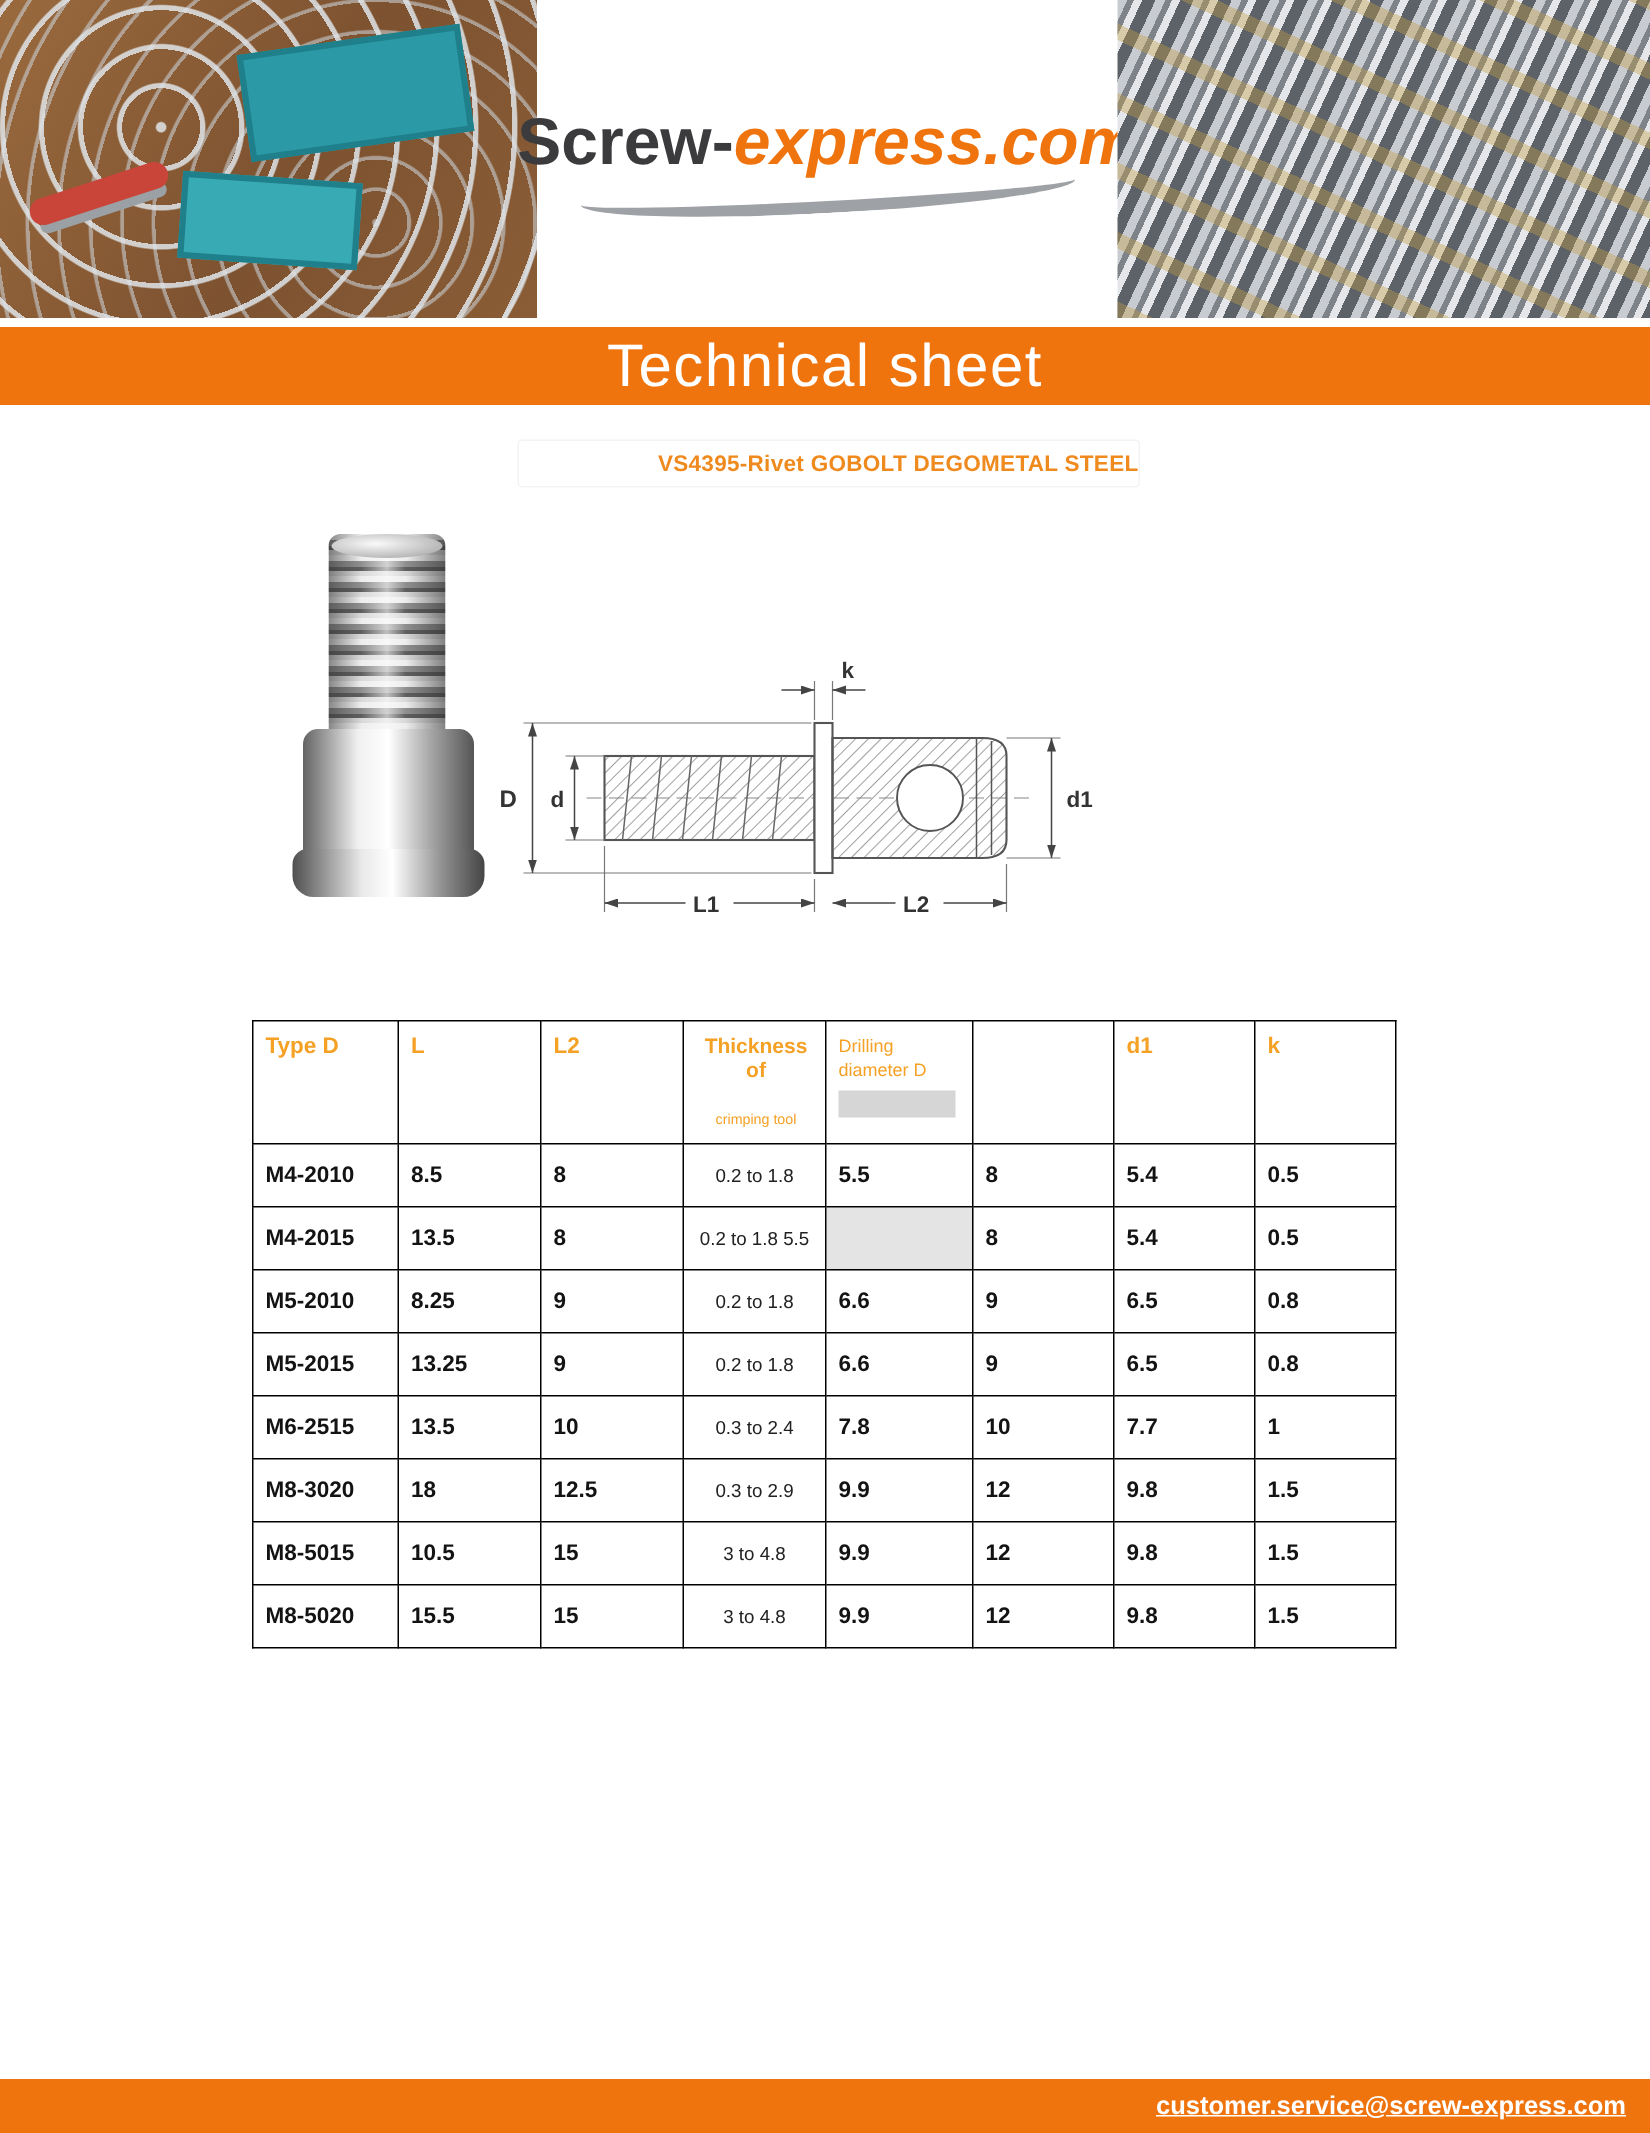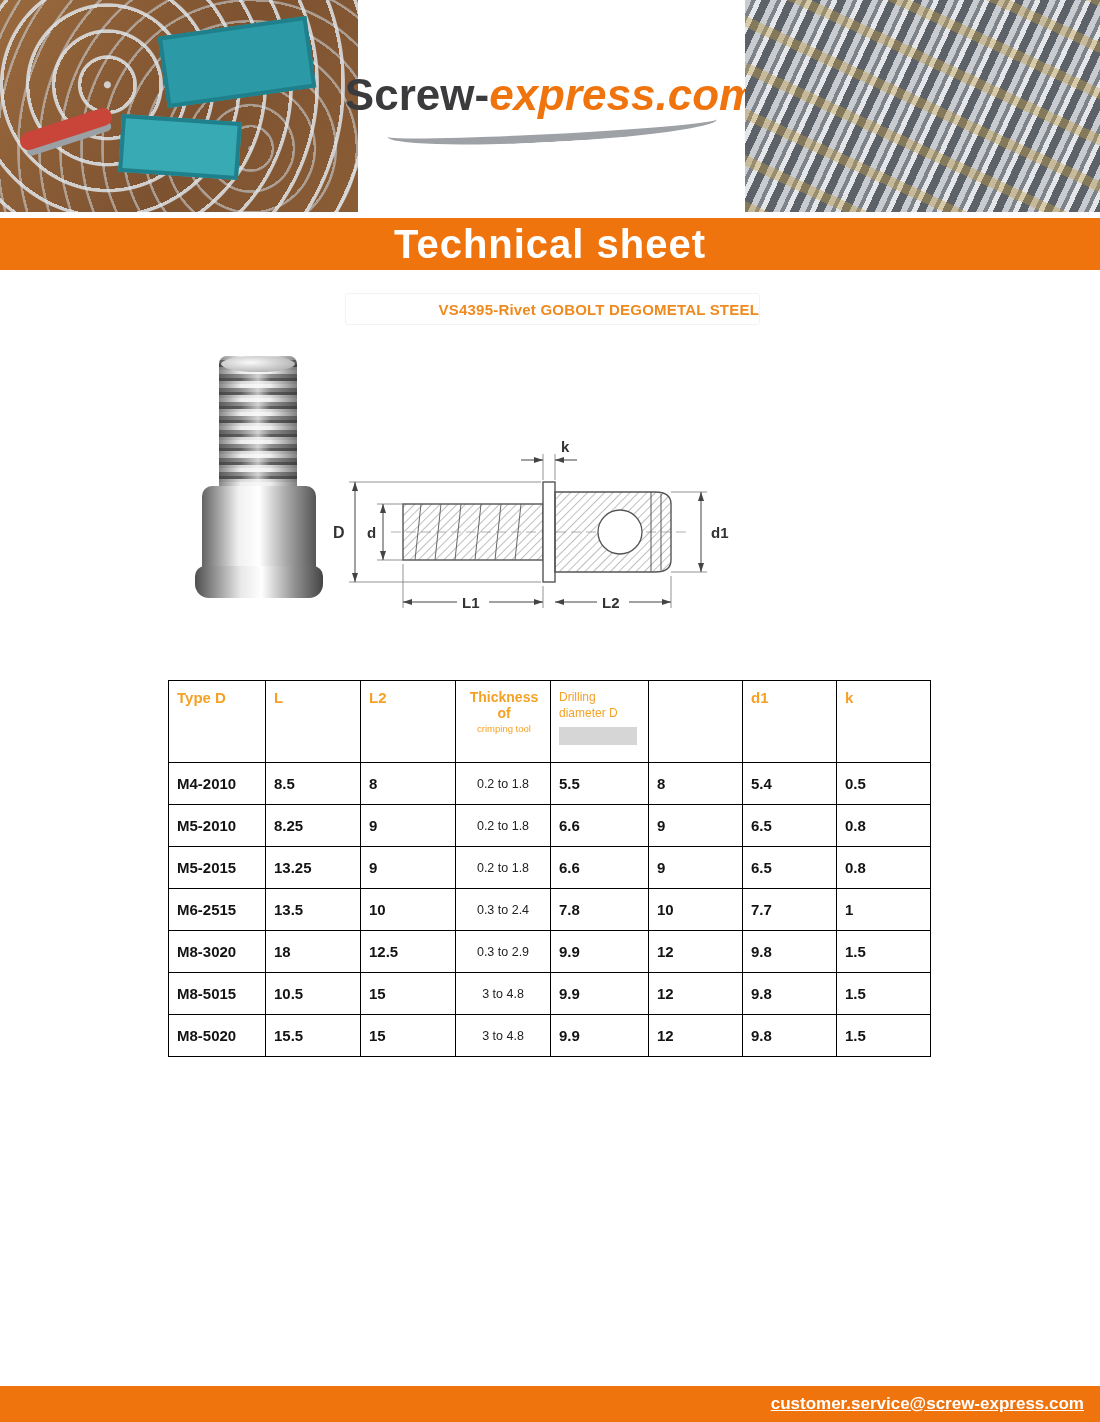--- a/index.html
+++ b/index.html
@@ -27,21 +27,21 @@
       repeating-linear-gradient(115deg, #c8cbd0 0 6px, #7e838a 6px 10px, #e4e6e9 10px 15px, #5d6269 15px 23px);
   }
   .logo-wrap { position:absolute; left:358px; top:0; width:387px; height:212px; display:flex; flex-direction:column; align-items:center; justify-content:center; background:#fff; }
   .logo-text { font-size:44px; font-weight:bold; white-space:nowrap; }
   .logo-dark { color:#3b3b3d; }
   .logo-orange { color:var(--accent,#f0740e); font-style:italic; }
   .swoosh { width:330px; height:28px; border-bottom:8px solid #8e9196; border-radius:50%; margin-top:-6px; transform:rotate(-3deg); opacity:.85; }
 
   
   .banner { position:absolute; top:218px; left:0; width:100%; height:52px; background:var(--accent,#f0740e); display:flex; align-items:center; justify-content:center; }
-  .banner-title { color:#fff; font-size:40px; font-weight:700; letter-spacing:1px; }
+  .banner-title { color:#fff; font-size:40px; font-weight:400; letter-spacing:1px; }
 
   
   .subtitle-box { position:absolute; top:293px; left:345px; width:415px; height:32px; border:1px solid #f3f3f3; border-radius:3px; display:flex; align-items:center; justify-content:flex-end; }
   .subtitle { color:var(--subtitle-orange,#ef8a1e); font-size:15px; font-weight:600; letter-spacing:.2px; }
 
   
   .product-photo { position:absolute; left:193px; top:356px; width:132px; height:244px; }
   .stud {
     position:absolute; left:26px; top:0; width:78px; height:136px; border-radius:8px 8px 0 0;
     background:
@@ -60,21 +60,21 @@
 
   
   .drawing { position:absolute; left:325px; top:432px; }
 
   
   .spec-table { position:absolute; left:168px; top:680px; border-collapse:collapse; background:#fff; }
   .spec-table th, .spec-table td { border:1px solid #000; }
   .spec-table th { height:82px; vertical-align:top; text-align:left; padding:8px 6px 4px 8px; }
   .th-main { color:var(--header-orange,#f5a126); font-size:15px; font-weight:bold; }
   .th-thick { color:var(--header-orange,#f5a126); font-size:14px; font-weight:bold; text-align:center; }
-  .th-sub { color:var(--header-orange,#f5a126); font-size:9.5px; font-weight:normal; margin-top:2px; text-align:center; }
+  .th-sub { color:var(--header-orange,#f5a126); font-size:9.5px; font-weight:normal; margin-top:20px; text-align:center; }
   .th-small { color:var(--header-orange,#f5a126); font-size:12px; font-weight:normal; line-height:1.35; }
   .gray-box { width:78px; height:18px; background:#d6d6d6; margin-top:6px; }
   .spec-table td { height:42px; padding:4px 8px; font-size:15px; font-weight:bold; color:#131313; vertical-align:middle; }
   .spec-table td.thickness { font-weight:normal; font-size:12.5px; text-align:center; color:#222; }
   .spec-table td.gray { background:var(--gray-cell,#e4e4e4); }
 
   
   .footer { position:absolute; top:1386px; left:0; width:100%; height:36px; background:var(--accent,#f0740e); display:flex; align-items:center; justify-content:flex-end; padding-right:16px; }
   .footer-email { color:#fff; font-size:17px; font-weight:bold;text-decoration:underline; }
 </style>
@@ -221,20 +221,30 @@
           <td>M4-2010</td>
           <td>8.5</td>
           <td>8</td>
           <td class="thickness">0.2 to 1.8</td>
           <td>5.5</td>
           <td>8</td>
           <td>5.4</td>
           <td>0.5</td>
         </tr>
         <tr>
+          <td>M4-2015</td>
+          <td>13.5</td>
+          <td>8</td>
+          <td class="thickness">0.2 to 1.8 5.5</td>
+          <td class="gray"></td>
+          <td>8</td>
+          <td>5.4</td>
+          <td>0.5</td>
+        </tr>
+        <tr>
           <td>M5-2010</td>
           <td>8.25</td>
           <td>9</td>
           <td class="thickness">0.2 to 1.8</td>
           <td>6.6</td>
           <td>9</td>
           <td>6.5</td>
           <td>0.8</td>
         </tr>
         <tr>

